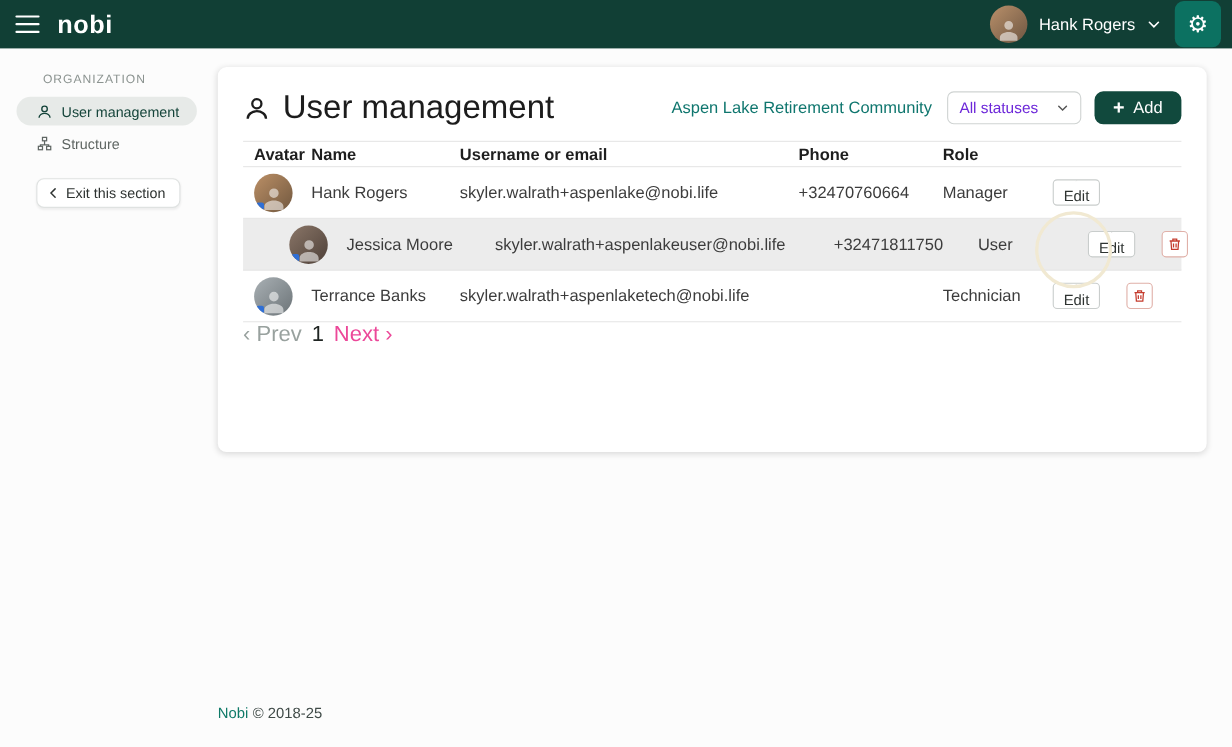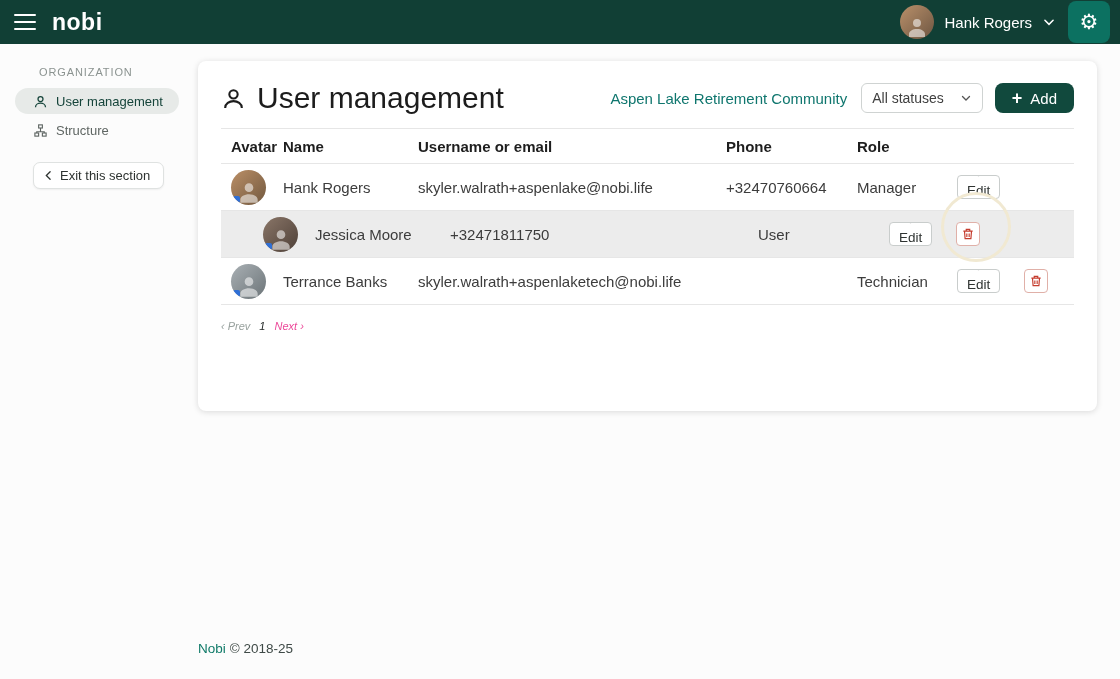--- a/index.html
+++ b/index.html
@@ -38,51 +38,51 @@
   
   .card{position:absolute;left:198px;top:61px;width:899px;height:350px;background:#fff;
     border-radius:8px;box-shadow:0 1px 6px rgba(0,0,0,.14);padding:20px 23px;}
   .card-header{display:flex;align-items:center;}
   .title-wrap{display:flex;align-items:center;gap:11px;color:#1c1c1c;}
   .title-wrap svg{width:25px;height:25px;}
   .page-title{font-size:30px;font-weight:400;margin:0;color:#1c1c1c;}
   .header-right{margin-left:auto;display:flex;align-items:center;gap:12px;}
   .org-name{font-size:15px;color:#0f766e;margin-right:2px;}
   .status-select{display:flex;align-items:center;gap:16px;border:1px solid #cfd3d2;border-radius:6px;
-    background:#fff;padding:6px 10px;font-size:14px;color:#404040;cursor:pointer;}
+    background:#fff;padding:6px 10px;font-size:14px;color:#6d28d9;cursor:pointer;}
   .status-select svg{width:12px;height:12px;color:#555;}
   .add-btn{display:flex;align-items:center;gap:8px;background:#11493d;color:#fff;border:none;
     border-radius:8px;padding:6px 17px;font-size:15px;cursor:pointer;height:30px;}
   .add-plus{font-size:18px;line-height:1;font-weight:bold;}
 
   
   .user-table{margin-top:13px;}
   .t-row{display:grid;grid-template-columns:62px 135px 308px 131px 100px 1fr;align-items:center;}
-  .t-head{height:36px;border-top:1px solid #e6e6e6;border-bottom:1px solid #e6e6e6;
+  .t-head{height:24px;border-top:1px solid #e6e6e6;border-bottom:1px solid #e6e6e6;
     font-size:15px;font-weight:bold;color:#1e1e1e;}
   .t-body-row{height:47px;border-bottom:1px solid #e6e6e6;font-size:15px;color:#3c3c3c;}
   .t-body-row.highlighted{background:#ececec;padding-left:32px;}
   .col-first{padding-left:10px;}
   .row-avatar{width:35px;height:35px;border-radius:50%;position:relative;overflow:hidden;
     display:flex;align-items:flex-end;justify-content:center;}
   .row-avatar svg{width:26px;height:26px;fill:rgba(255,255,255,.55);}
   .av-1{background:linear-gradient(135deg,#bb8f66,#71583f);}
   .av-2{background:linear-gradient(135deg,#8a7668,#4e4038);}
   .av-3{background:linear-gradient(135deg,#a9b0b4,#6c7478);}
   .av-badge{position:absolute;left:2px;bottom:2px;width:7px;height:7px;border-radius:2px;background:#2f6fd6;}
   .actions-cell{display:flex;align-items:center;gap:24px;}
   .edit-btn{display:inline-flex;align-items:center;gap:6px;background:#fff;border:1px solid #c9cdcc;
     border-radius:4px;padding:0 9px;height:24px;font-size:13.5px;color:#2e3331;cursor:pointer;flex-direction:column;}
   .edit-btn svg{width:13px;height:13px;}
   .del-btn{width:24px;height:24px;background:#fff;border:1px solid #e0b0a8;border-radius:4px;
     display:flex;align-items:center;justify-content:center;color:#c53c2e;cursor:pointer;padding:0;}
   .del-btn svg{width:14px;height:14px;}
 
   
-  .pagination{display:flex;align-items:center;gap:9px;margin-top:15px;font-size:11px;font-style:italic;}
+  .pagination{display:flex;align-items:center;gap:9px;font-size:20px;}
   .pg-prev{color:#98a19e;cursor:default;}
   .pg-page{color:#1f2422;cursor:pointer;}
   .pg-next{color:#ec4899;cursor:pointer;}
 
   
   .footer{position:absolute;left:198px;top:641px;font-size:13.5px;color:#3f4a47;}
   .footer a{color:#0f7a68;text-decoration:none;margin-right:4px;cursor:pointer;}
 
   
   .click-ring{position:absolute;left:941px;top:192px;width:70px;height:70px;border-radius:50%;
@@ -206,20 +206,21 @@
     <div class="t-row t-body-row highlighted">
       <span class="col-first">
         <span class="row-avatar av-2">
           <svg viewBox="0 0 24 24">
               <path d="M12 12a4 4 0 1 0 0-8 4 4 0 0 0 0 8zm0 2c-4.2 0-8 2.1-8 5v3h16v-3c0-2.9-3.8-5-8-5z"></path>
             </svg>
           <span class="av-badge"></span>
         </span>
       </span>
       <span>Jessica Moore</span>
+      <span>skyler.walrath+aspenlakeuser@nobi.life</span>
       <span>+32471811750</span>
       <span>User</span>
       <span class="actions-cell">
         <button class="edit-btn">
           <svg viewBox="0 0 24 24" fill="none" stroke="currentColor" stroke-width="2">
               <path d="M3 21l1-4L17 4l3 3L7 20l-4 1z"></path>
             </svg>
           <span>Edit</span>
         </button>
         <button class="del-btn" aria-label="delete">

